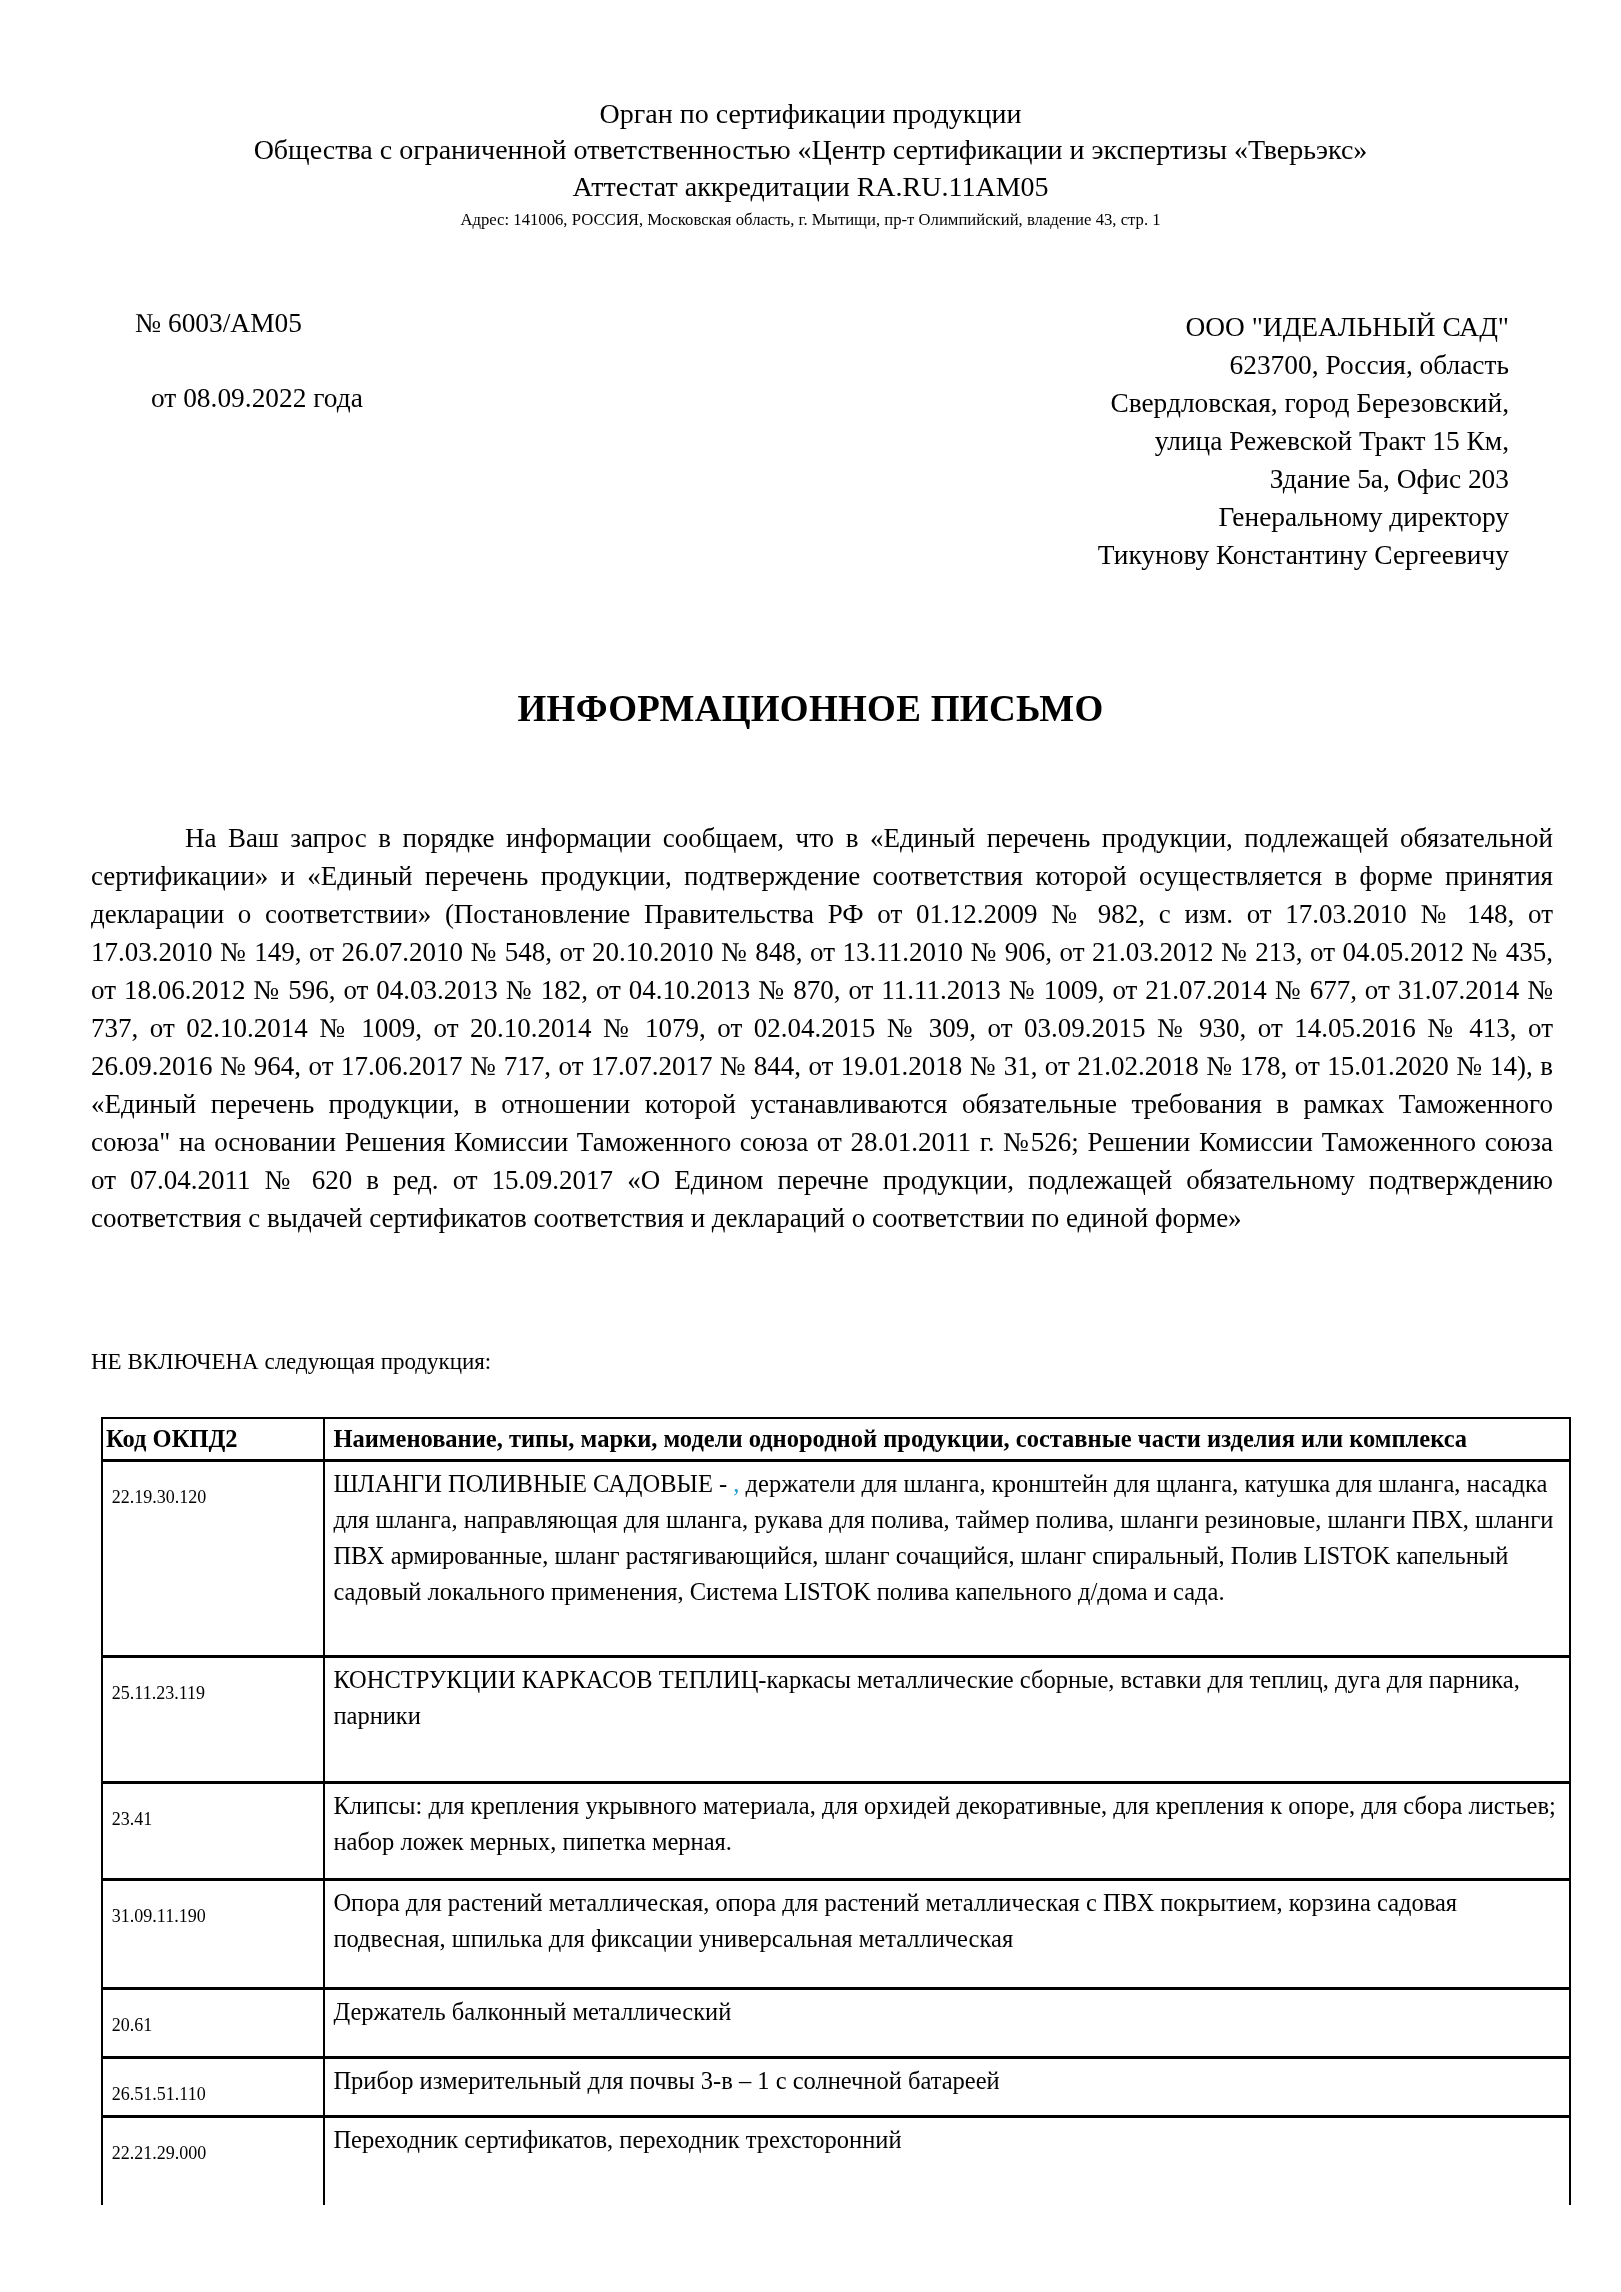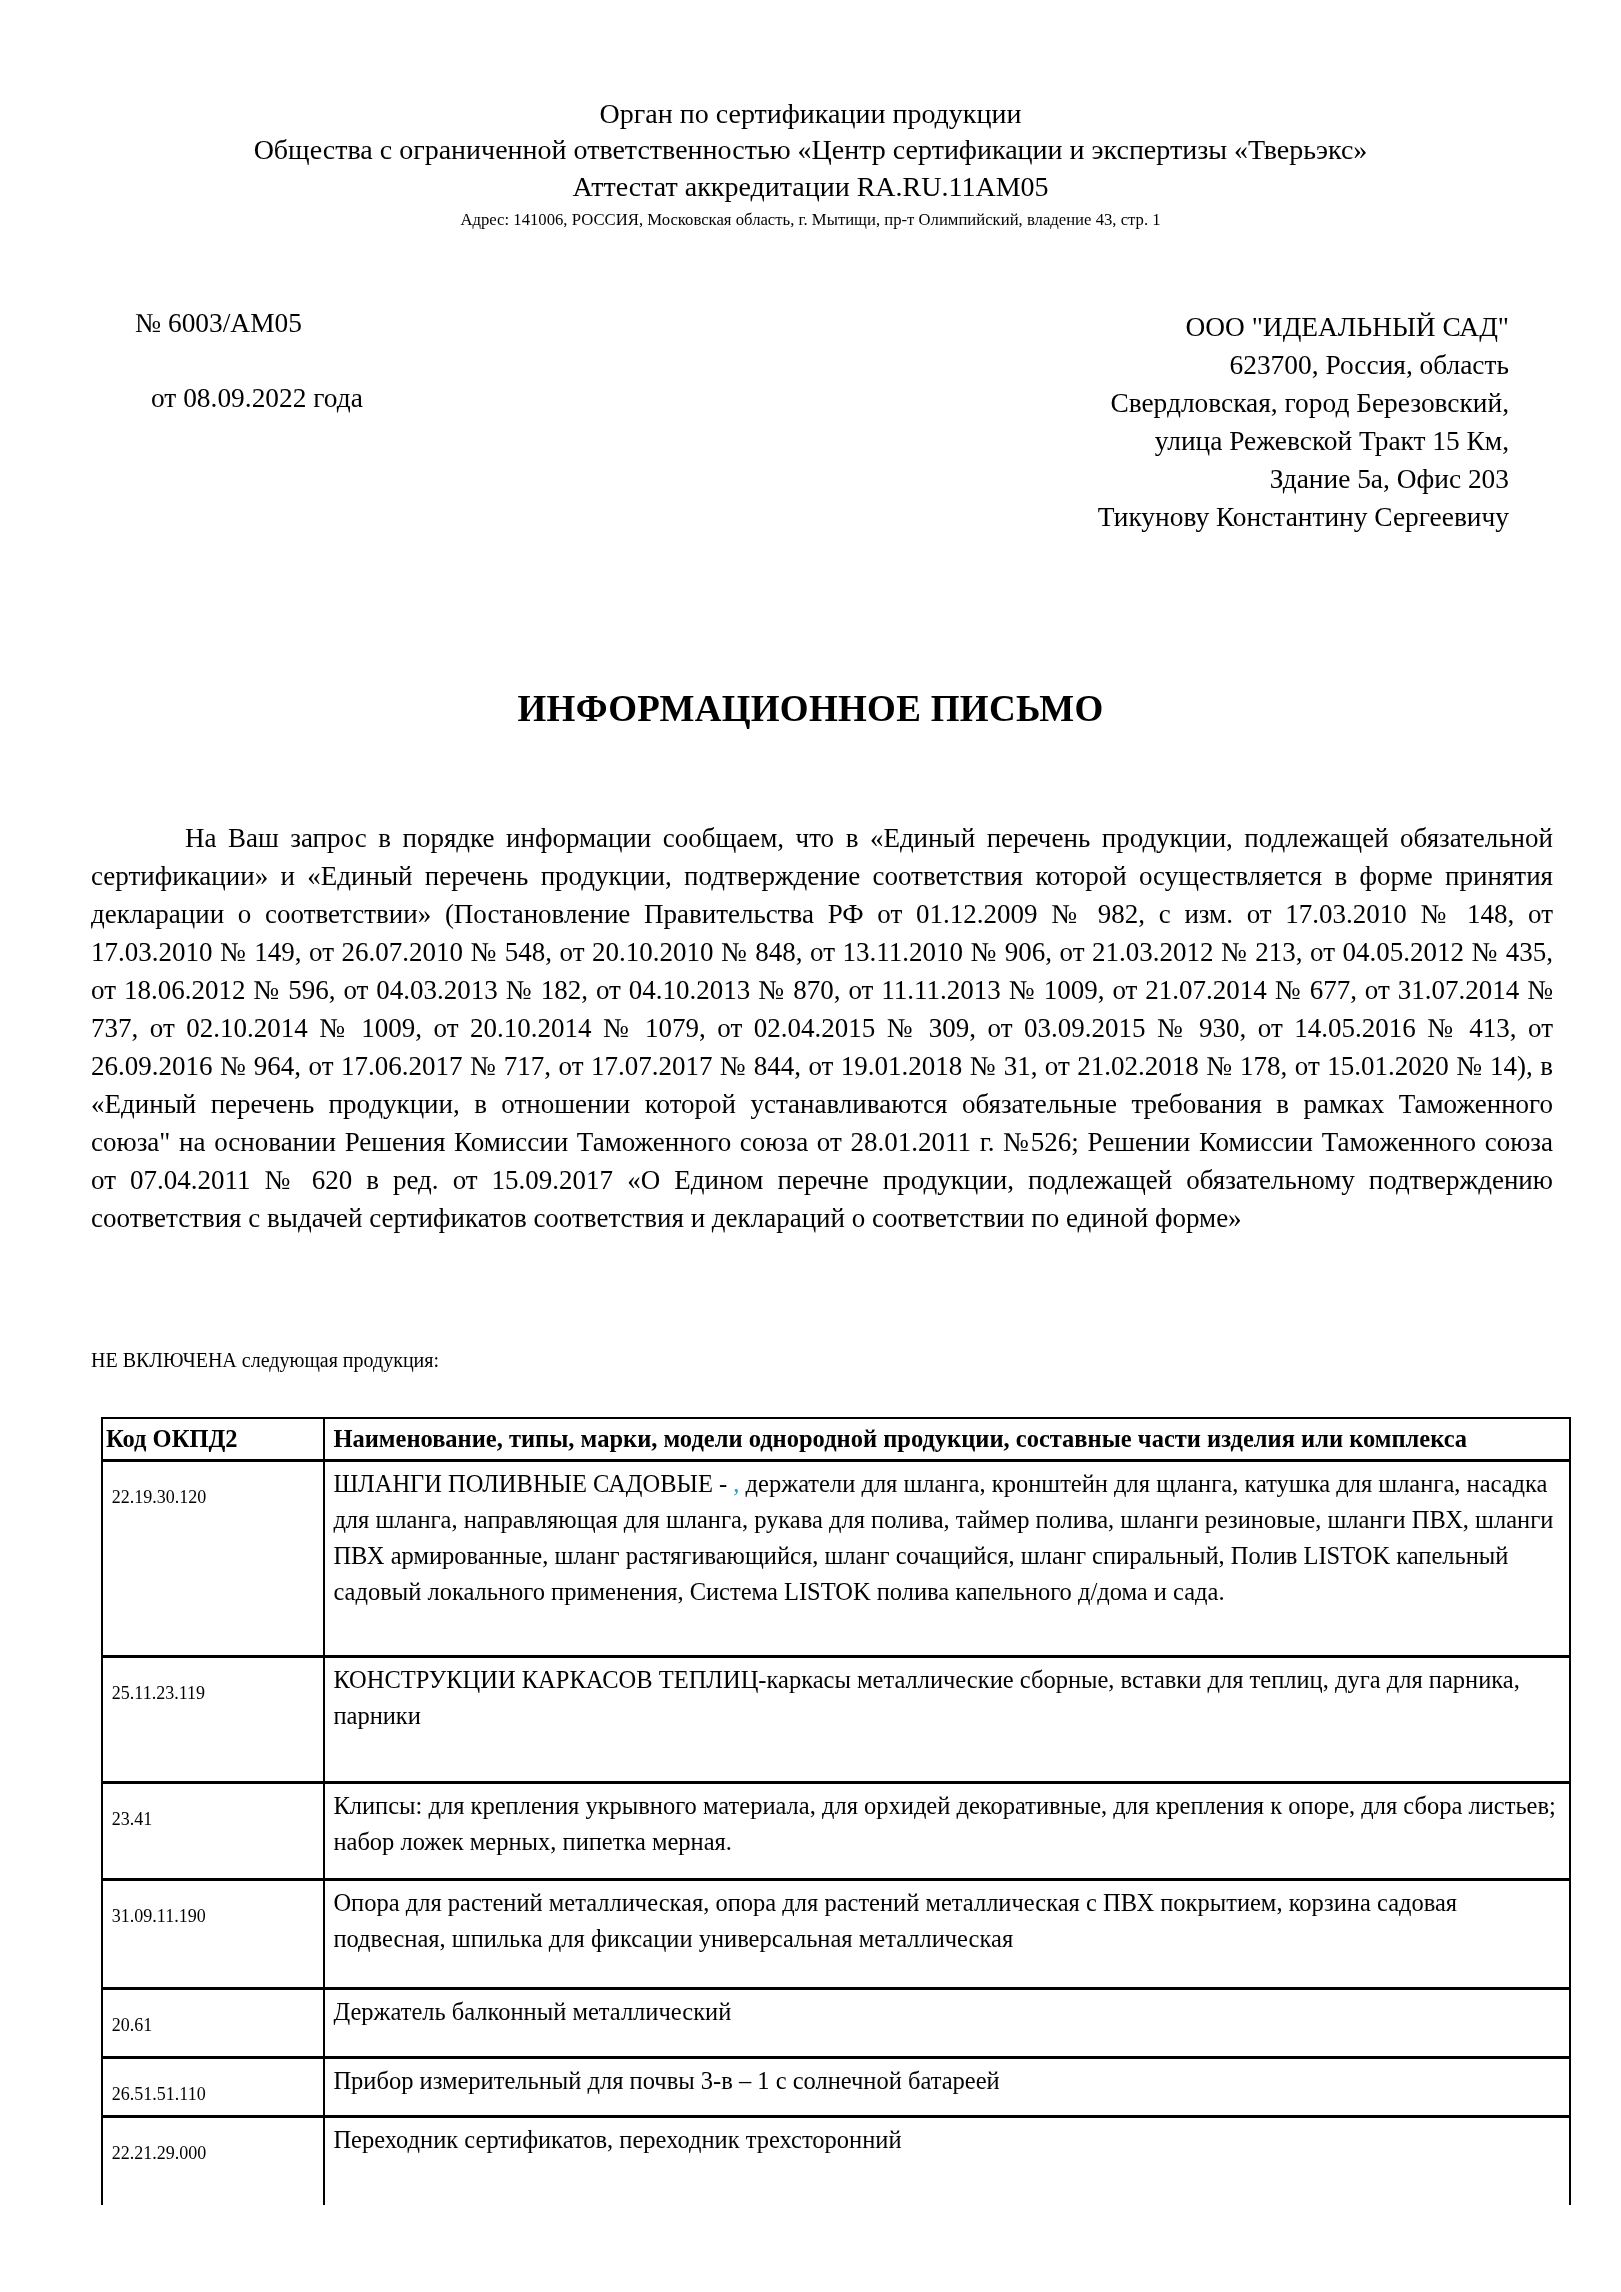--- a/index.html
+++ b/index.html
@@ -19,21 +19,21 @@
 
   .addressee { position: absolute; right: 112px; top: 308px; text-align: right; font-size: 27.4px; line-height: 38px; }
   .addressee div { white-space: nowrap; }
 
   .title { position: absolute; left: 0; width: 1621px; top: 687px; text-align: center; font-size: 37px; font-weight: bold; letter-spacing: 0.3px; }
 
   .body-para {
     position: absolute; left: 91px; width: 1462px; top: 819px;
     font-size: 27px; line-height: 38px; text-align: justify; text-indent: 94px;
   }
-  .excl { position: absolute; left: 91px; top: 1349px; font-size: 20px; white-space: nowrap; }
+  .excl { position: absolute; left: 91px; top: 1349px; font-size: 23px; white-space: nowrap; }
 
   table.products {
     position: absolute; left: 101px; top: 1417px; width: 1470px;
     border-collapse: collapse; font-size: 24.5px; line-height: 36px;
   }
   table.products td, table.products th {
     border: 2.9px solid #000; vertical-align: top; text-align: left; padding: 2px 8.8px 2px 8.8px;
   }
   table.products th { font-weight: bold; border-bottom-width: 3.9px; }
   table.products td.code { width: 202px; font-size: 18px; padding-top: 17px; }
@@ -54,20 +54,21 @@
 
 <div class="left-ref ref-no">№ 6003/АМ05</div>
 <div class="left-ref ref-date">от 08.09.2022 года</div>
 
 <div class="addressee">
   <div>ООО "ИДЕАЛЬНЫЙ САД"</div>
   <div>623700, Россия, область</div>
   <div>Свердловская, город Березовский,</div>
   <div>улица Режевской Тракт 15 Км,</div>
   <div>Здание 5а, Офис 203</div>
+  <div>Генеральному директору</div>
   <div>Тикунову Константину Сергеевичу</div>
 </div>
 
 <div class="title">ИНФОРМАЦИОННОЕ ПИСЬМО</div>
 
 <div class="body-para">На Ваш запрос в порядке информации сообщаем, что в «Единый перечень продукции, подлежащей обязательной сертификации» и «Единый перечень продукции, подтверждение соответствия которой осуществляется в форме принятия декларации о соответствии» (Постановление Правительства РФ от 01.12.2009 № 982, с изм. от 17.03.2010 № 148, от 17.03.2010 № 149, от 26.07.2010 № 548, от 20.10.2010 № 848, от 13.11.2010 № 906, от 21.03.2012 № 213, от 04.05.2012 № 435, от 18.06.2012 № 596, от 04.03.2013 № 182, от 04.10.2013 № 870, от 11.11.2013 № 1009, от 21.07.2014 № 677, от 31.07.2014 № 737, от 02.10.2014 № 1009, от 20.10.2014 № 1079, от 02.04.2015 № 309, от 03.09.2015 № 930, от 14.05.2016 № 413, от 26.09.2016 № 964, от 17.06.2017 № 717, от 17.07.2017 № 844, от 19.01.2018 № 31, от 21.02.2018 № 178, от 15.01.2020 № 14), в «Единый перечень продукции, в отношении которой устанавливаются обязательные требования в рамках Таможенного союза" на основании Решения Комиссии Таможенного союза от 28.01.2011 г. №526; Решении Комиссии Таможенного союза от 07.04.2011 № 620 в ред. от 15.09.2017 «О Едином перечне продукции, подлежащей обязательному подтверждению соответствия с выдачей сертификатов соответствия и деклараций о соответствии по единой форме»</div>
 
 <div class="excl">НЕ ВКЛЮЧЕНА следующая продукция:</div>
 
 <table class="products">

